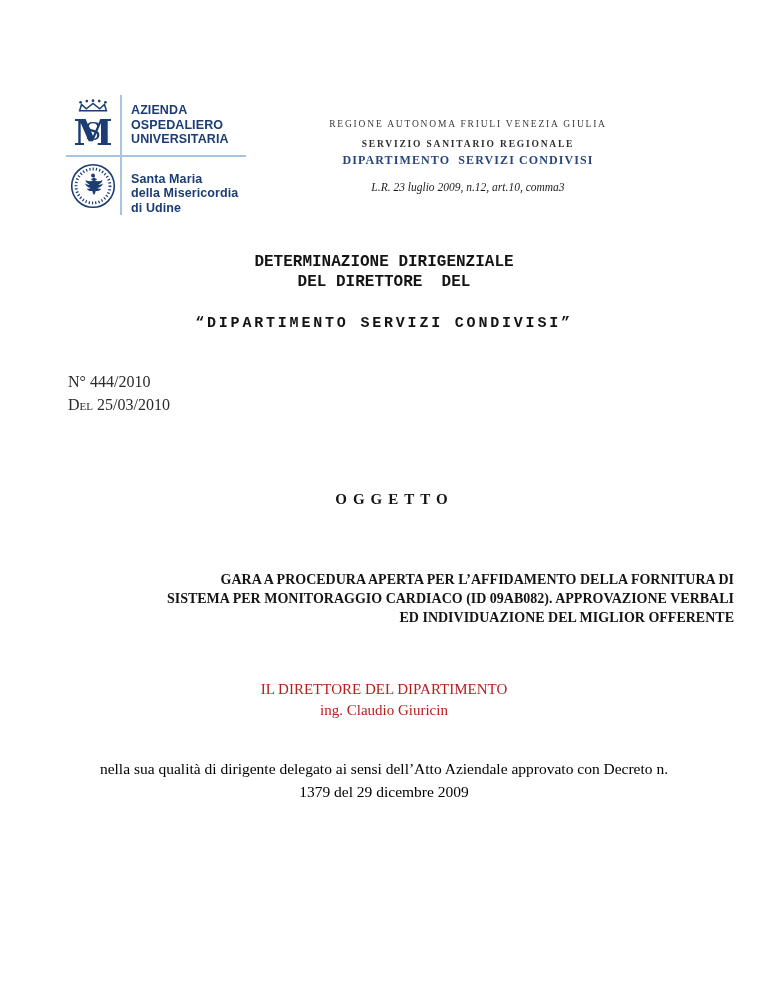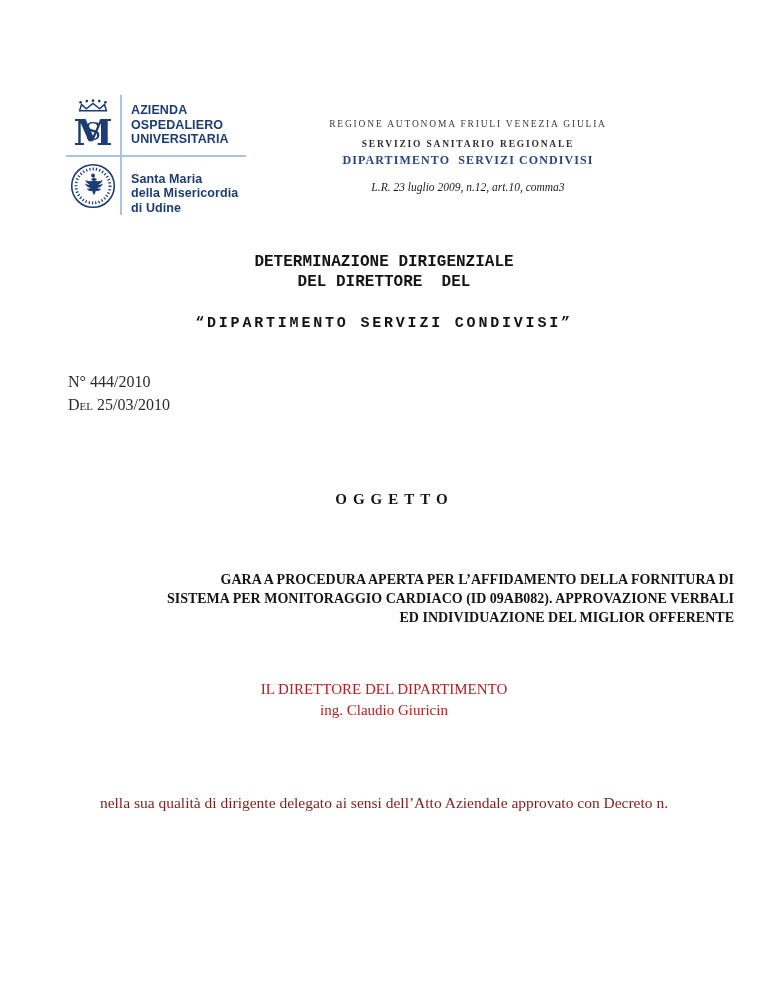--- a/index.html
+++ b/index.html
@@ -61,21 +61,21 @@
     font-weight:700;font-size:15px;letter-spacing:6px;color:#141414;padding-left:21px;}
   .subject-body{position:absolute;top:563px;left:34px;width:700px;text-align:right;
     font-weight:700;font-size:14px;line-height:19px;color:#141414;margin-top:7px;}
 
   
   .signatory{position:absolute;top:679px;left:0;width:100%;text-align:center;
     font-size:15px;line-height:21px;color:#b91c1c;}
 
   
   .closing{position:absolute;top:758px;left:0;width:100%;text-align:center;
-    font-size:15.5px;line-height:22.5px;color:#7f1d1d;margin-top:34px;}
+    font-size:15.5px;line-height:22.5px;color:#000000;}
 </style>
 </head>
 <body>
 
 <div class="page">
 
   <div class="logo">
 
     <div class="logo-cell cell-tl">
       <svg width="44" height="54" viewBox="0 0 46 56" aria-hidden="true">
@@ -165,15 +165,16 @@
     <div>ED INDIVIDUAZIONE DEL MIGLIOR OFFERENTE</div>
   </div>
 
   <div class="signatory">
     <div>IL DIRETTORE DEL DIPARTIMENTO</div>
     <div>ing. Claudio Giuricin</div>
   </div>
 
   <div class="closing">
     <div>nella sua qualità di dirigente delegato ai sensi dell’Atto Aziendale approvato con Decreto n.</div>
+    <div>1379 del 29 dicembre 2009</div>
   </div>
 
 </div>
 
 </body></html>

